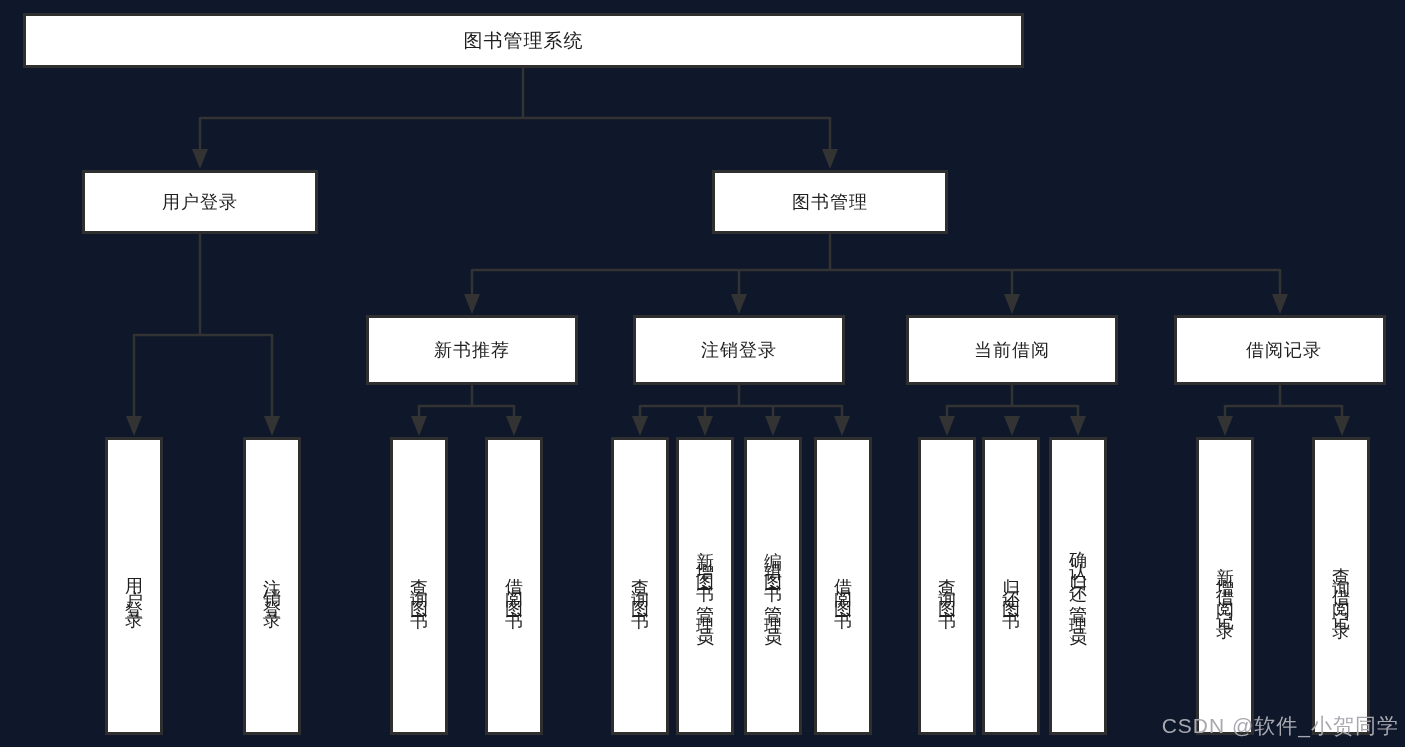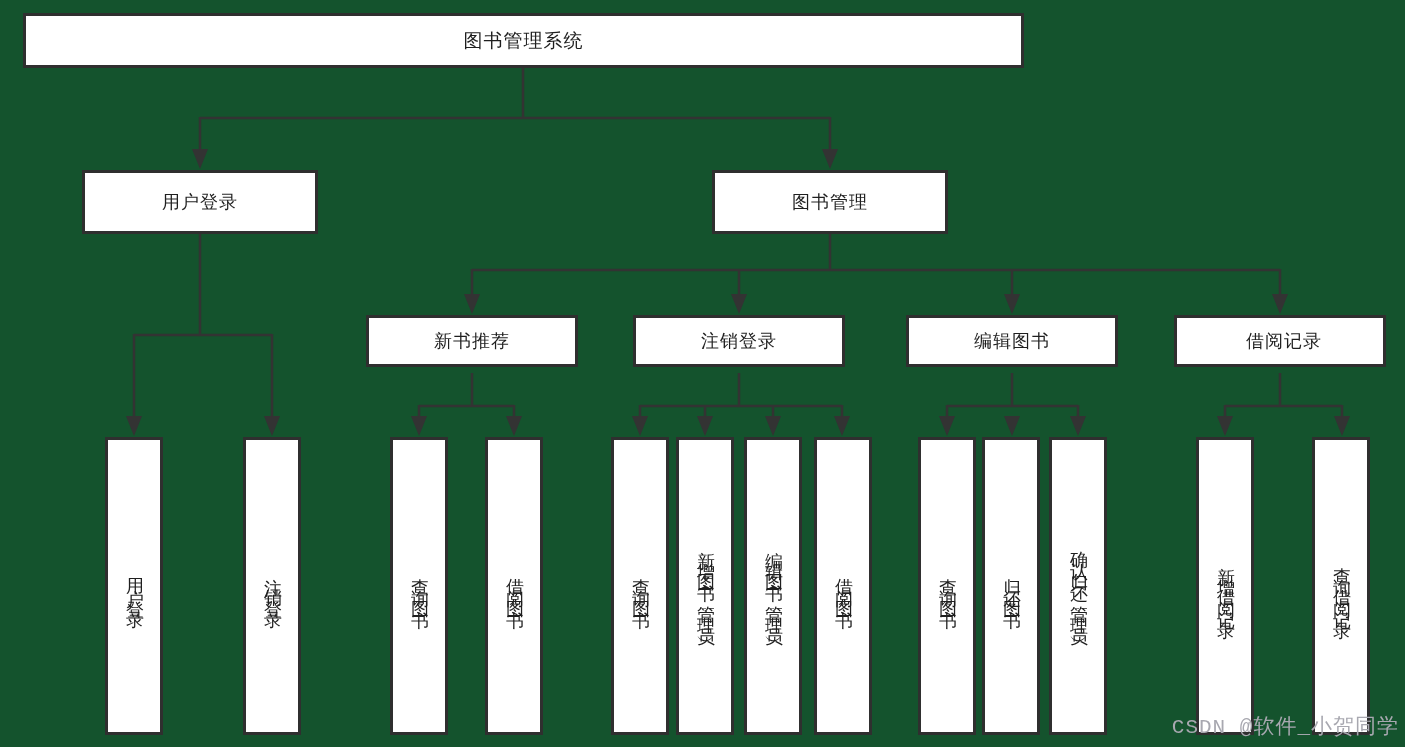--- a/index.html
+++ b/index.html
@@ -1,22 +1,22 @@
 <!DOCTYPE html>
 <html><head>
 <meta charset="utf-8">
 <style>
   html, body { margin: 0; padding: 0; background: #ffffff; }
   .canvas {
     position: relative;
     width: 1405px;
     height: 747px;
-    background: #14532d;
+    background: #0f172a;
     overflow: hidden;
-    font-family: Liberation Mono, monospace;
+    font-family: Liberation Sans, sans-serif;
     color: #222222;
   }
   .connectors {
     position: absolute;
     left: 0; top: 0;
     width: 1405px; height: 747px;
     z-index: 1;
   }
   .node {
     position: absolute;
@@ -30,21 +30,21 @@
   }
   .node .lbl {
     font-size: 18px;
     letter-spacing: 1px;
     color: #1f1f1f;
     white-space: nowrap;
   }
   .node-root { left: 23px; top: 13px; width: 1001px; height: 55px; }
   .node-root .lbl { font-size: 19px; }
   .node-l2 { top: 170px; width: 236px; height: 64px; }
-  .node-l3 { top: 315px; width: 212px; height: 52px; }
+  .node-l3 { top: 315px; width: 212px; height: 70px; }
   .leaf { top: 437px; width: 58px; height: 298px; }
   .leaf .lbl {
     writing-mode: vertical-rl;
     text-orientation: mixed;
     letter-spacing: 11px;
     font-size: 18px;
     line-height: 1;
     white-space: nowrap;
   }
   .watermark {
@@ -117,21 +117,21 @@
     <span class="lbl">图书管理</span>
   </div>
 
   <div class="node node-l3" style="left:366px;">
     <span class="lbl">新书推荐</span>
   </div>
   <div class="node node-l3" style="left:633px;">
     <span class="lbl">注销登录</span>
   </div>
   <div class="node node-l3" style="left:906px;">
-    <span class="lbl">编辑图书</span>
+    <span class="lbl">当前借阅</span>
   </div>
   <div class="node node-l3" style="left:1174px;padding-left:8px;">
     <span class="lbl">借阅记录</span>
   </div>
 
   <div class="node leaf" style="left:105px;">
     <span class="lbl">用户登录</span>
   </div>
   <div class="node leaf" style="left:243px;">
     <span class="lbl">注销登录</span>

